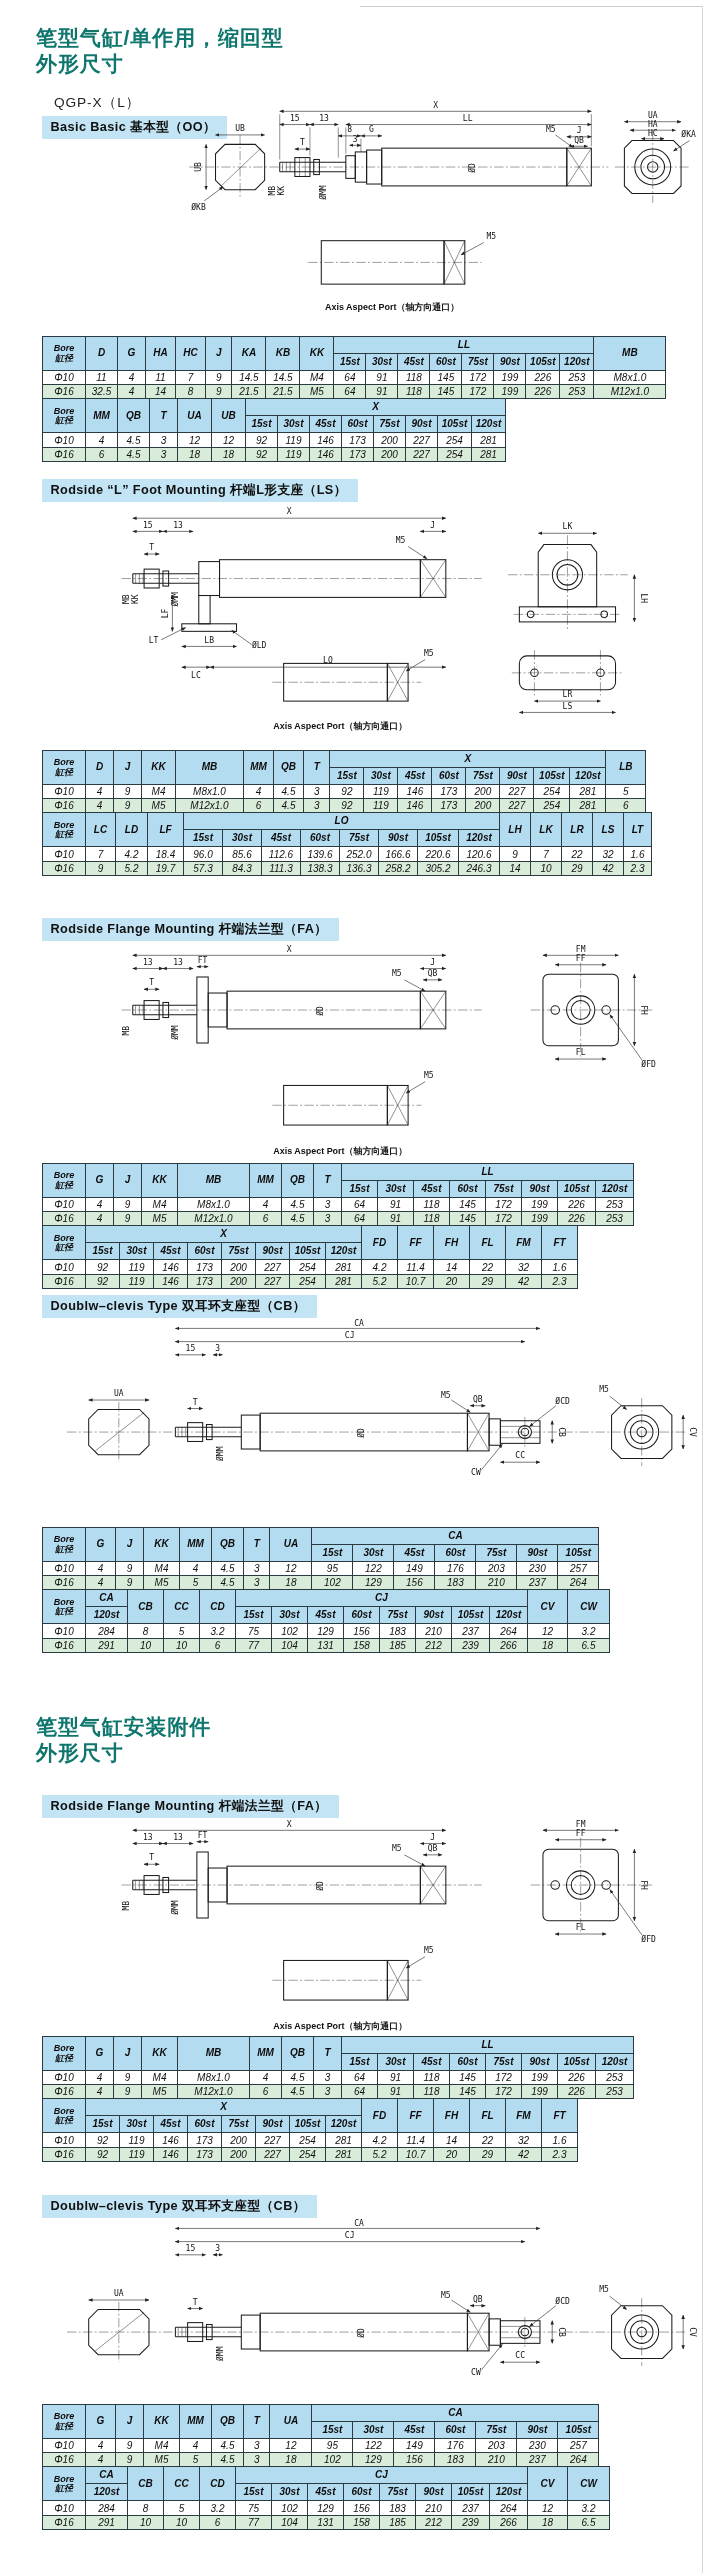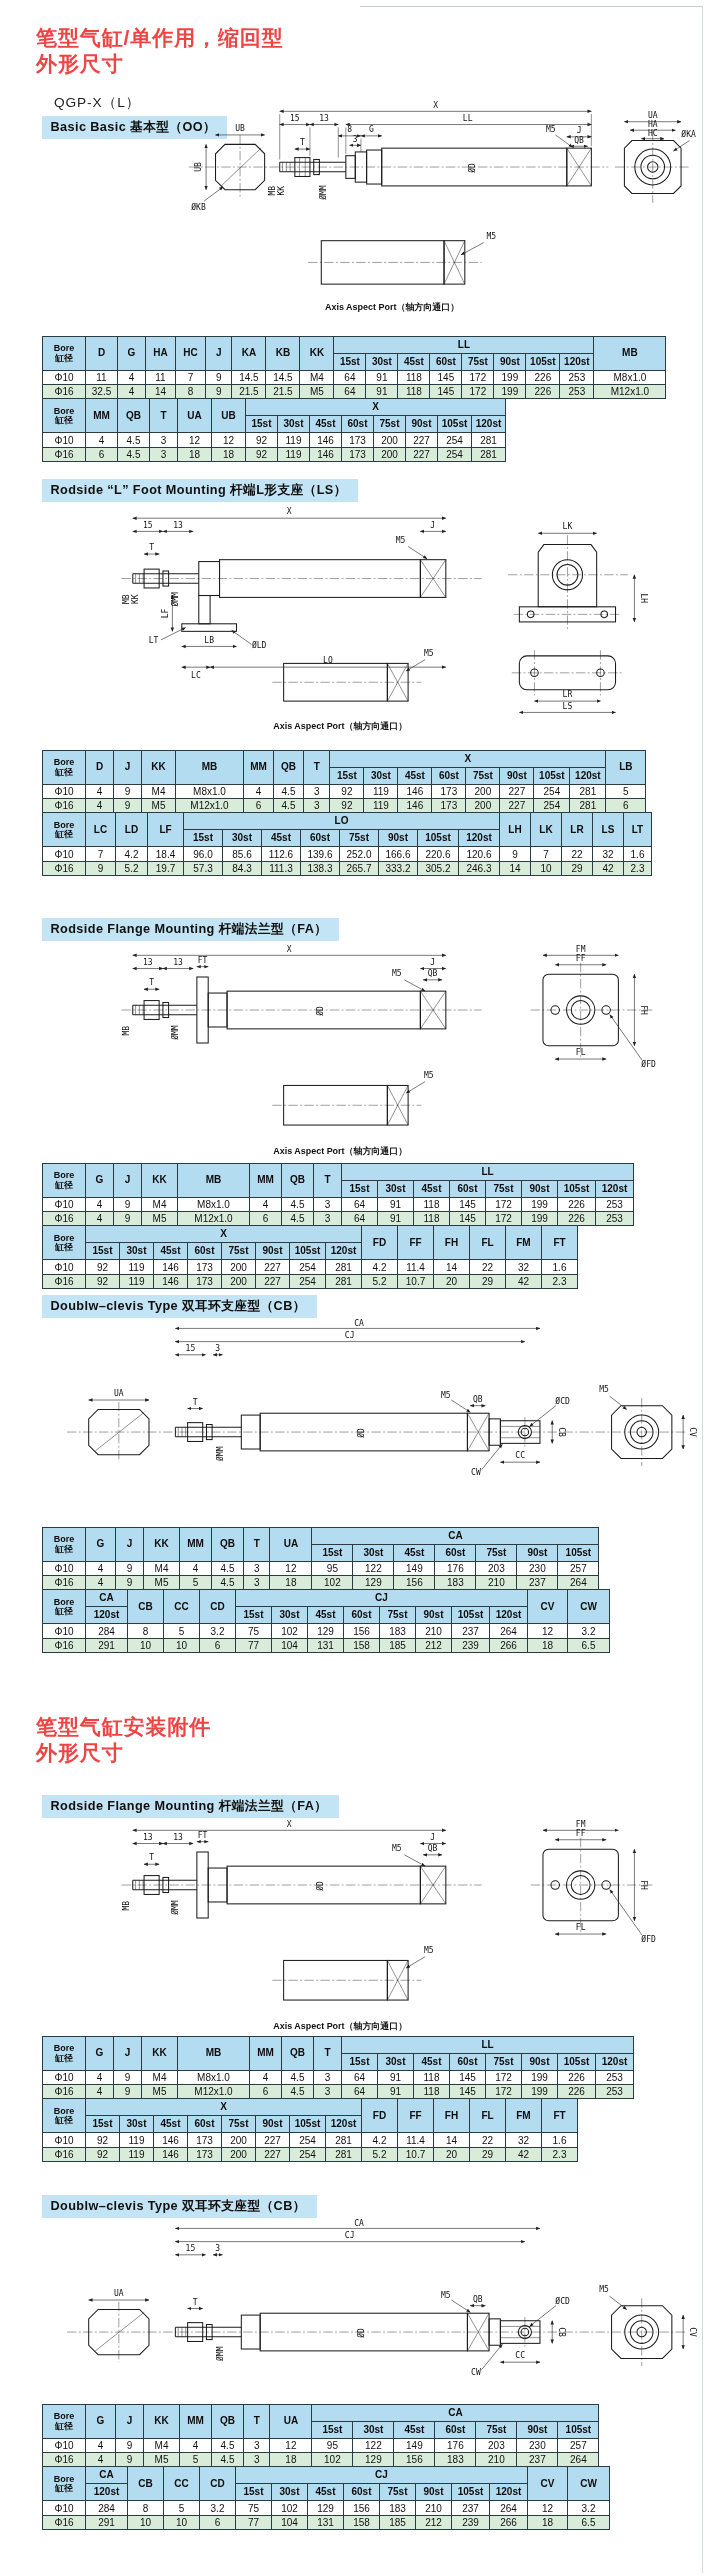--- a/index.html
+++ b/index.html
@@ -3,34 +3,34 @@
 <meta charset="utf-8">
 <style>
   html,body { margin:0; padding:0; }
   body {
     width:708px; height:2576px; position:relative; background:#ffffff;
     font-family:"Liberation Sans", sans-serif; overflow:hidden;
   }
   .edge-top { position:absolute; left:360px; top:5.7px; width:342px; height:0.9px; background:#c9ced2; }
   .edge-right { position:absolute; left:702px; top:5.7px; width:0.9px; height:2567px; background:#d4d9dc; }
 
-  .green-title { position:absolute; color:#ef4444; font-weight:bold; font-size:21px; line-height:26.4px; letter-spacing:0.9px; }
+  .green-title { position:absolute; color:#0f766e; font-weight:bold; font-size:21px; line-height:26.4px; letter-spacing:0.9px; }
   .model { position:absolute; font-size:13.7px; color:#222; letter-spacing:0.9px; }
   .sec-heading { position:absolute; background:#c2e4f4; color:#101010; font-size:12.7px; font-weight:bold; padding:2.8px 11.3px 2.8px 8.5px; letter-spacing:0.4px; white-space:nowrap; }
 
   .drawing { position:absolute; left:38px; }
   .ln { stroke:#1c1c1c; stroke-width:1.1; fill:none; }
   .tn { stroke:#2a2a2a; stroke-width:0.55; fill:none; }
   .dim { stroke:#333; stroke-width:0.7; fill:none; }
   .cl { stroke:#474747; stroke-width:0.55; stroke-dasharray:10 2.5 2 2.5; fill:none; }
   .lbl { font:8.5px "DejaVu Sans Mono", monospace; fill:#111; text-anchor:middle; }
   .cap { font:bold 9.5px "Liberation Sans", sans-serif; fill:#111; text-anchor:middle; }
 
   .tbl { position:absolute; }
-  .tbl table { border-collapse:collapse; table-layout:fixed; }
+  .tbl table { border-collapse:collapse; table-layout:fixed;font-style:italic; }
   .tbl th, .tbl td { border:0.9px solid #2a3b42; text-align:center; vertical-align:middle; padding:0; overflow:hidden; white-space:nowrap; }
   .tbl th { background:#b4dcf0; font-size:10px; font-weight:bold; height:16px; line-height:1.05; color:#0c0c0c; }
   .tbl th.bore { font-size:9px; }
   .tbl td { font-size:10px; height:13.2px; color:#111; }
   .tbl tr.row-green td { background:#d9ecd9; }
   .tbl .sub + .sub table { margin-top:-0.9px; }
 </style>
 </head>
 <body>
 
@@ -563,22 +563,22 @@
           </tr>
           <tr class="row-green">
             <td>Φ16</td>
             <td>9</td>
             <td>5.2</td>
             <td>19.7</td>
             <td>57.3</td>
             <td>84.3</td>
             <td>111.3</td>
             <td>138.3</td>
-            <td>265.7</td>
-            <td>333.2</td>
+            <td>136.3</td>
+            <td>258.2</td>
             <td>305.2</td>
             <td>246.3</td>
             <td>14</td>
             <td>10</td>
             <td>29</td>
             <td>42</td>
             <td>2.3</td>
           </tr>
         </tbody>
       </table>

